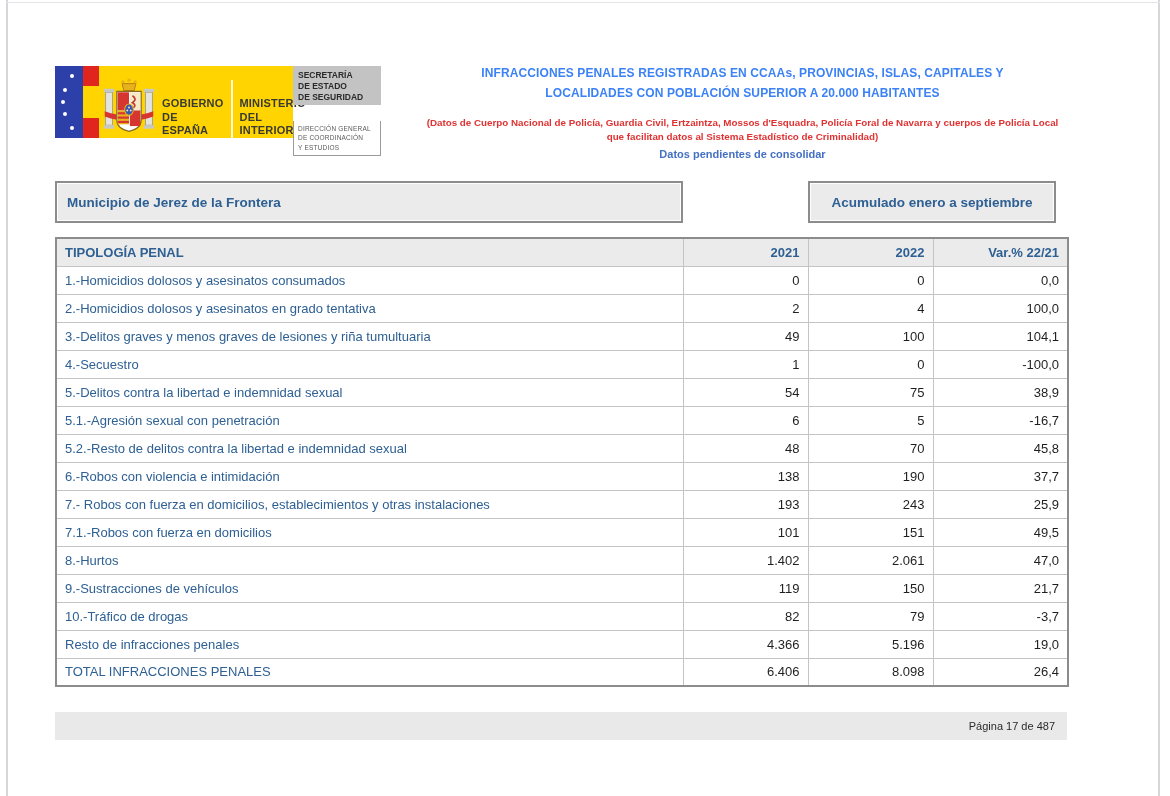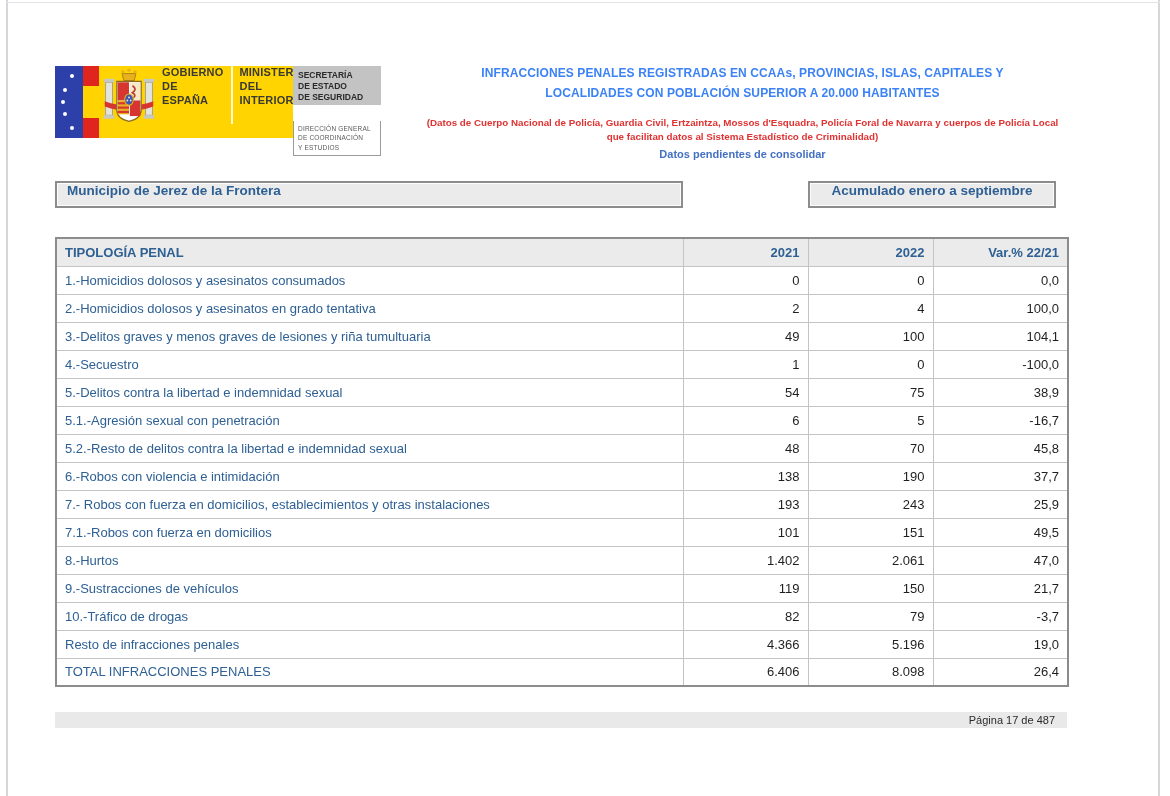--- a/index.html
+++ b/index.html
@@ -15,21 +15,21 @@
   .edge-right { position: absolute; left: 1158px; top: 0; width: 2px; height: 100%; background: #d7d7db; }
   .edge-top   { position: absolute; left: 6px; top: 2px; width: 1154px; height: 1px; background: #e4e4e8; }
 
   
   .logo { position: absolute; left: 55px; top: 66px; width: 326px; height: 72px; display: flex; }
   .eu-strip { width: 28px; height: 100%; background: #2d3fa8; position: relative; flex: none; }
   .eu-star { position: absolute; width: 4px; height: 4px; background: #ffffff; border-radius: 50%; }
   .flag-strip { width: 16px; height: 100%; flex: none; display: flex; flex-direction: column; }
   .flag-strip .r { background: #e0251f; height: 28%; }
   .flag-strip .y { background: #ffd400; height: 44%; }
-  .yellow-zone { flex: 1; background: #ffd400; display: flex; align-items: flex-start; padding: 0 16px 0 4px; min-width: 0; }
+  .yellow-zone { flex: 1; background: #ffd400; display: flex; align-items: flex-end; padding: 0 16px 0 4px; min-width: 0; }
   .emblem { width: 52px; height: 62px; flex: none; }
   .gov-label {
     font-weight: bold; color: #3a3a34; font-size: 11px; line-height: 1.25;
     white-space: pre-line; padding: 0 7px; letter-spacing: 0.2px;
   }
   .gov-divider { width: 2px; height: 58px; background: rgba(255,255,255,0.85); flex: none; }
   .sec-col { width: 88px; flex: none; display: flex; flex-direction: column; gap: 16px; }
   .sec-box {
     background: #c3c3c3; color: #2b2b2b; font-weight: bold;
     font-size: 8.5px; line-height: 1.3; padding: 4px 5px; white-space: pre-line;
@@ -45,24 +45,24 @@
   .title-block { position: absolute; left: 415px; top: 64px; width: 655px; text-align: center; }
   .title-line { font-size: 12px; font-weight: bold; color: #3b82f6; line-height: 1.65; letter-spacing: 0.1px; }
   .sources-note {
     margin-top: 12px; font-size: 9.8px; font-weight: bold; color: #e03232;
     line-height: 1.5; padding: 0 4px;
   }
   .pending-note { margin-top: 3px; font-size: 11px; font-weight: bold; color: #4470c4; }
 
   
   .filter-box {
-    position: absolute; top: 181px; height: 27px;
+    position: absolute; top: 181px; height: 42px;
     background: #ebebeb; border: 2px solid #8c8c8c;
     color: #2e6094; font-weight: bold; font-size: 13.5px;
-    display: flex; 
+    display: flex; align-items: center;
     box-shadow: inset 0 0 0 1px #fdfdfd;
   }
   .municipio-box { left: 55px; width: 628px; padding-left: 10px; }
   .periodo-box { left: 808px; width: 248px; justify-content: center; }
 
   
   .crime-table {
     position: absolute; left: 55px; top: 237px; width: 1012px;
     border-collapse: collapse; table-layout: fixed;
     border: 2px solid #8c8c8c;
@@ -74,21 +74,21 @@
   .crime-table th {
     background: #ebebeb; color: #2e6094; font-weight: bold; font-size: 13px;
   }
   .crime-table th.h-tip { text-align: left; margin-left: 44px; }
   .crime-table th.h-num { text-align: right; }
   .crime-table td.c-tip { color: #2e6094; text-align: left; }
   .crime-table td.c-num { color: #1f1f1f; text-align: right; }
 
   
   .footer-bar {
-    position: absolute; left: 55px; top: 712px; width: 1012px; height: 16px;
+    position: absolute; left: 55px; top: 712px; width: 1012px; height: 28px;
     background: #e9e9e9; display: flex; align-items: center; justify-content: flex-end;
     padding-right: 12px; font-size: 11px; color: #2b2b2b;
   }
 </style>
 </head>
 <body>
 
 <div class="edge-left"></div>
 <div class="edge-right"></div>
 <div class="edge-top"></div>

